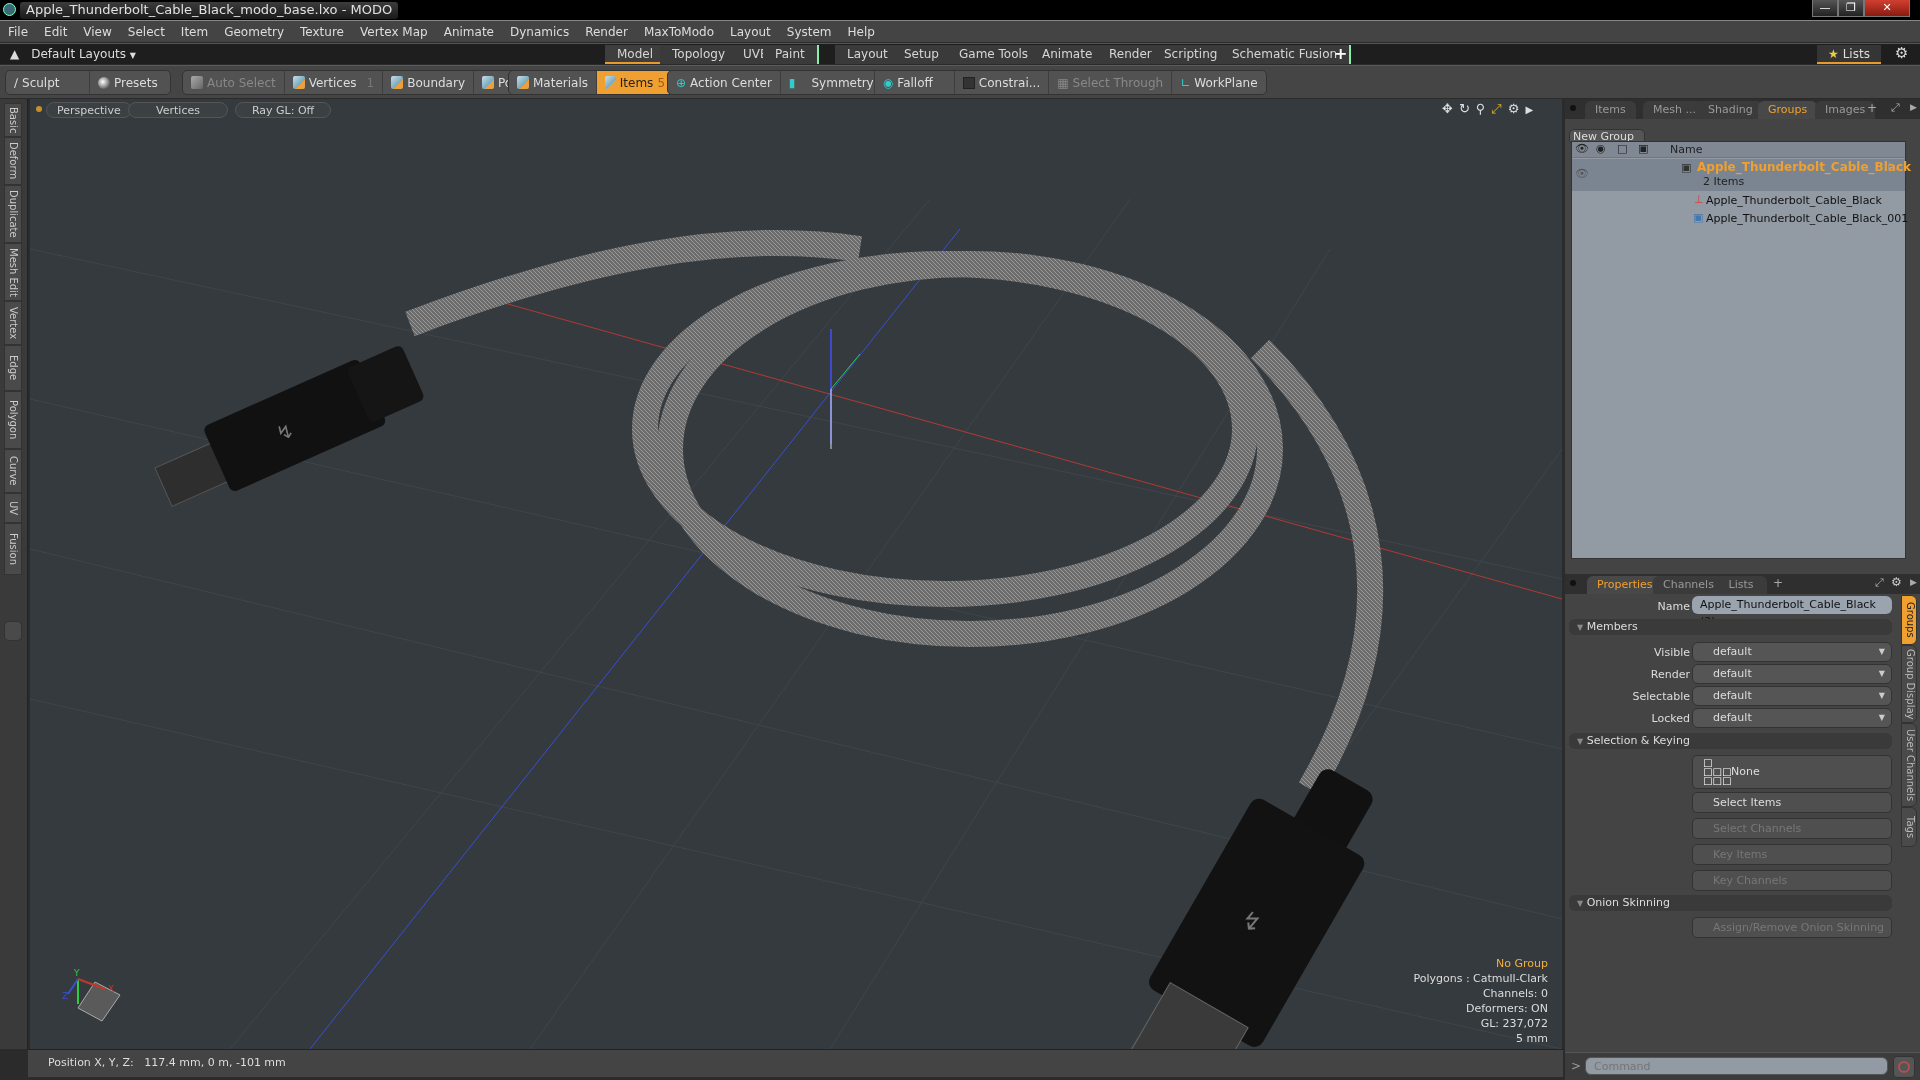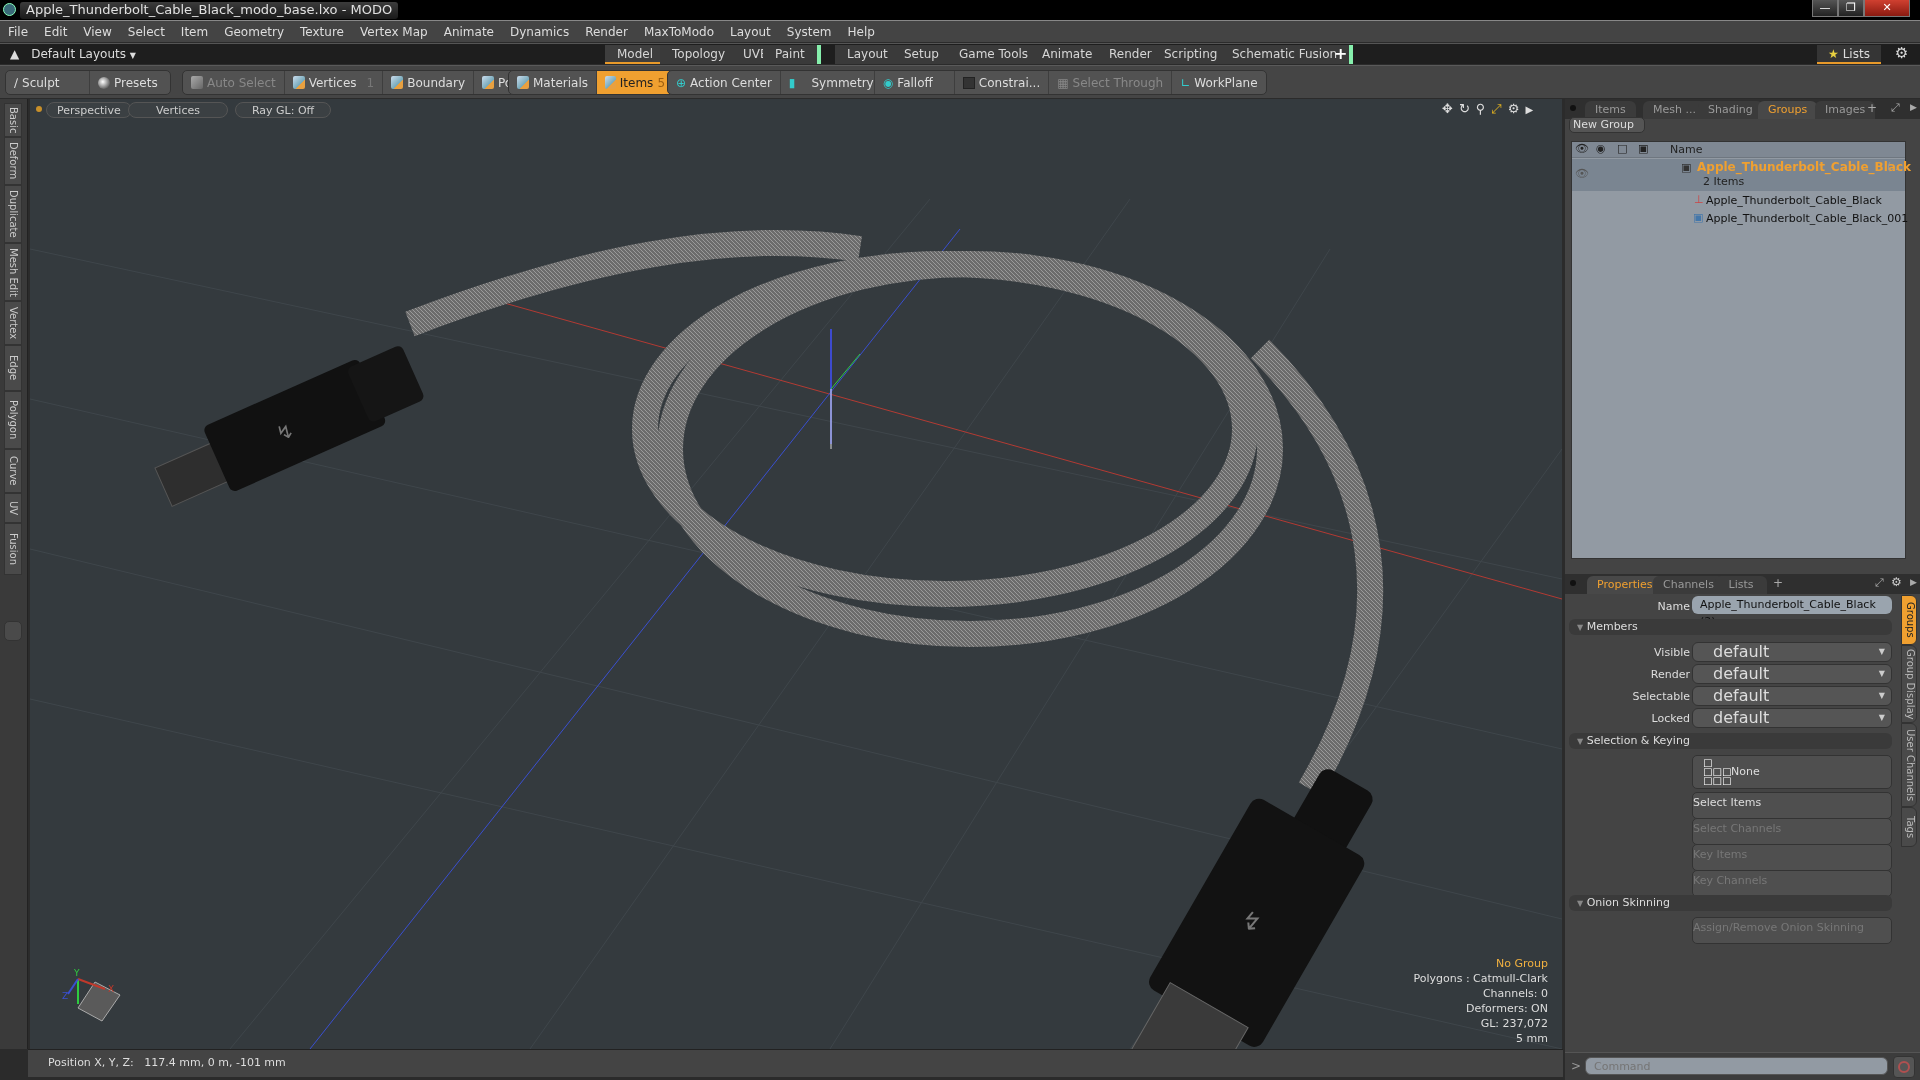--- a/index.html
+++ b/index.html
@@ -6,21 +6,21 @@
 html,body{width:1920px;height:1080px;overflow:hidden;background:#2b2b2b;font-family:"DejaVu Sans","Liberation Sans",sans-serif;font-size:12px;color:#d8d8d8}
 .abs{position:absolute}
 #titlebar{left:0;top:0;width:1920px;height:20px;background:#000;color:#e0e0e0;font-size:13px}
 #titlebar .logo{left:3px;top:3px;width:13px;height:13px;border-radius:50%;background:#3a6a78;border:1px solid #8fb}
 #titlebar .title{left:20px;top:2px;padding:0 6px;background:linear-gradient(#3c3c3c,#1a1a1a);border-radius:3px;height:17px;line-height:16px}
 .winbtn{top:0;height:17px;width:26px;border:1px solid #777;border-top:none;background:linear-gradient(#555,#222);color:#fff;text-align:center;line-height:15px;font-size:11px}
 #menubar{left:0;top:20px;width:1920px;height:22px;background:#444;border-top:1px solid #888}
 #menubar span{display:inline-block;padding:0 8px;line-height:22px;color:#ddd;font-size:12px}
 #layoutrow{left:0;top:43px;width:1920px;height:21px;background:#1e1e1e;border-top:1px solid #555}
 #layoutrow .deflayout{left:10px;top:1px;color:#ddd;line-height:19px}
-.ltab{top:1px;height:19px;line-height:19px;padding:0 12px;background:#3a3a3a;color:#d6d6d6;border-right:4px solid #86efac}
+.ltab{top:1px;height:19px;line-height:19px;padding:0 12px;background:#3a3a3a;color:#d6d6d6;border-right:2px solid #86efac}
 .ltab.active{border-bottom:2px solid #e89a2a;background:#3e3e3e}
 #onlybtn{left:1817px;top:1px;width:64px;height:19px;background:#353535;border-bottom:2px solid #e89a2a;color:#ddd;line-height:18px;text-align:center}
 #toolbar{left:0;top:65px;width:1920px;height:33px;background:#454545;border-top:1px solid #5a5a5a}
 .tgroup{top:4px;height:25px;background:#525252;border:1px solid #333;border-radius:5px;display:flex}
 .tbtn{display:flex;align-items:center;gap:4px;padding:0 8px;height:23px;color:#ddd;font-size:12px;border-right:1px solid #3e3e3e;white-space:nowrap}
 .tbtn:last-child{border-right:none}
 .tbtn.dim{color:#888}
 .tbtn.active{background:#f0a030;color:#222}
 .ico-cube{width:12px;height:13px;background:linear-gradient(135deg,#cde 0%,#7ab 60%,#e8a040 61%);border-radius:2px;display:inline-block}
 .ico-cube.gray{background:linear-gradient(135deg,#aaa,#666)}
@@ -32,24 +32,24 @@
 .stats{right:14px;text-align:right;font-size:11px;color:#ddd;line-height:15px}
 #statusbar{left:28px;top:1049px;width:1535px;height:28px;background:#444;border-top:1px solid #222;color:#ddd;font-size:11px;line-height:26px;padding-left:20px}
 #rightpanel{left:1565px;top:99px;width:355px;height:981px;background:#444}
 .ptabs{position:absolute;left:0;width:355px;height:20px;background:#2f2f2f}
 .ptab{position:absolute;top:2px;height:18px;line-height:18px;padding:0 10px;background:#3b3b3b;color:#999;font-size:11px;border-radius:6px 6px 0 0}
 .ptab.active{background:#484848;color:#f0a030}
 #listarea{left:6px;top:50px;width:335px;height:418px;background:#929aa3;border:1px solid #333}
 .colhdr{height:16px;background:#7f8893;border-bottom:1px solid #6f7780;font-size:11px;color:#222}
 .row{position:absolute;left:0;width:333px;font-size:11px}
 .prop-label{position:absolute;width:125px;text-align:right;font-size:11px;color:#ddd}
-.dropdown{position:absolute;left:127px;width:200px;height:20px;background:#555;border:1px solid #333;border-radius:6px;color:#ddd;font-size:16px;line-height:18px;padding-left:20px}
+.dropdown{position:absolute;left:127px;width:200px;height:20px;background:#555;border:1px solid #333;border-radius:6px;color:#ddd;font-size:11px;line-height:18px;padding-left:20px}
 .dropdown::after{content:"\25BC";position:absolute;right:6px;font-size:8px;color:#ccc}
 .section{position:absolute;left:4px;width:323px;height:16px;background:#3a3a3a;border-radius:6px;color:#ddd;font-size:11px;line-height:16px;padding-left:8px}
-.pbtn{position:absolute;left:127px;width:200px;height:27px;background:#4f4f4f;border:1px solid #333;border-radius:5px;color:#ddd;font-size:11px;line-height:19px;}
+.pbtn{position:absolute;left:127px;width:200px;height:21px;background:#4f4f4f;border:1px solid #333;border-radius:5px;color:#ddd;font-size:11px;line-height:19px;padding-left:20px}
 .pbtn.dim{color:#777}
 .rtab{position:absolute;left:336px;width:16px;background:#4a4a4a;border:1px solid #333;color:#bbb;font-size:10px;writing-mode:vertical-rl;text-align:center;border-radius:0 6px 6px 0}
 .rtab.active{background:#f0a030;color:#222}
 </style>
 </head>
 <body>
 
 <div id="titlebar" class="abs">
   <div class="abs logo"></div>
   <div class="abs title">Apple_Thunderbolt_Cable_Black_modo_base.lxo - MODO</div>
@@ -239,21 +239,21 @@
     <div class="abs" style="left:5px;top:6px;width:6px;height:6px;border-radius:50%;background:#111"></div>
     <div class="ptab" style="left:20px">Items</div>
     <div class="ptab" style="left:78px">Mesh ...</div>
     <div class="ptab" style="left:133px">Shading</div>
     <div class="ptab active" style="left:193px">Groups</div>
     <div class="ptab" style="left:250px">Images</div>
     <div class="abs" style="left:302px;top:2px;color:#aaa">+</div>
     <div class="abs" style="left:326px;top:2px;color:#aaa;font-size:11px">⤢</div>
     <div class="abs" style="left:345px;top:3px;color:#aaa;font-size:9px">▶</div>
   </div>
-  <div class="abs" style="left:4px;top:18px;width:76px;height:16px;background:#555;border:1px solid #333;border-radius:5px;font-size:11px;line-height:14px;padding-left:3px;color:#ddd">New Group</div>
+  <div class="abs" style="left:4px;top:30px;width:76px;height:16px;background:#555;border:1px solid #333;border-radius:5px;font-size:11px;line-height:14px;padding-left:3px;color:#ddd">New Group</div>
   <div id="listarea" class="abs" style="top:42px">
     <div class="colhdr" style="position:relative">
       <span class="abs" style="left:3px;top:0">👁</span>
       <span class="abs" style="left:24px;top:0">◉</span>
       <span class="abs" style="left:45px;top:0">□</span>
       <span class="abs" style="left:66px;top:0">▣</span>
       <span class="abs" style="left:98px;top:1px">Name</span>
     </div>
     <div class="row" style="top:17px;height:32px;background:#7a8591">
       <span class="abs" style="left:3px;top:8px;color:#555">👁</span>

